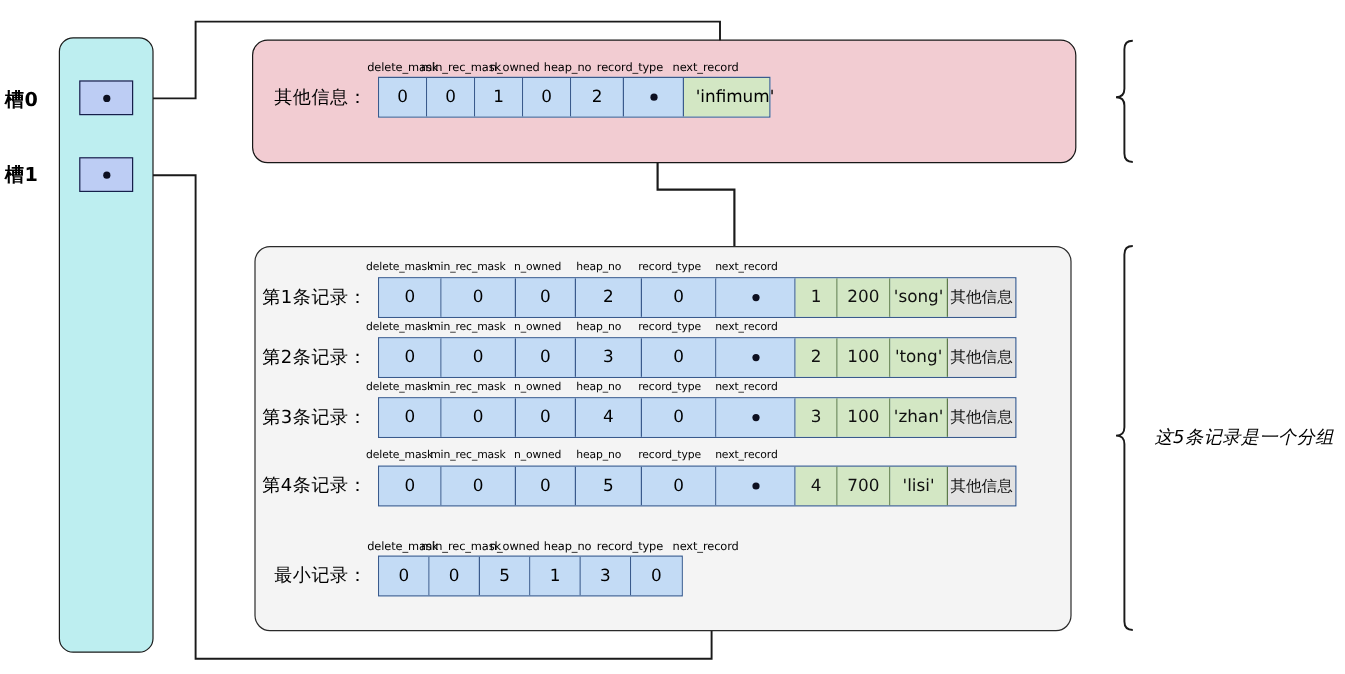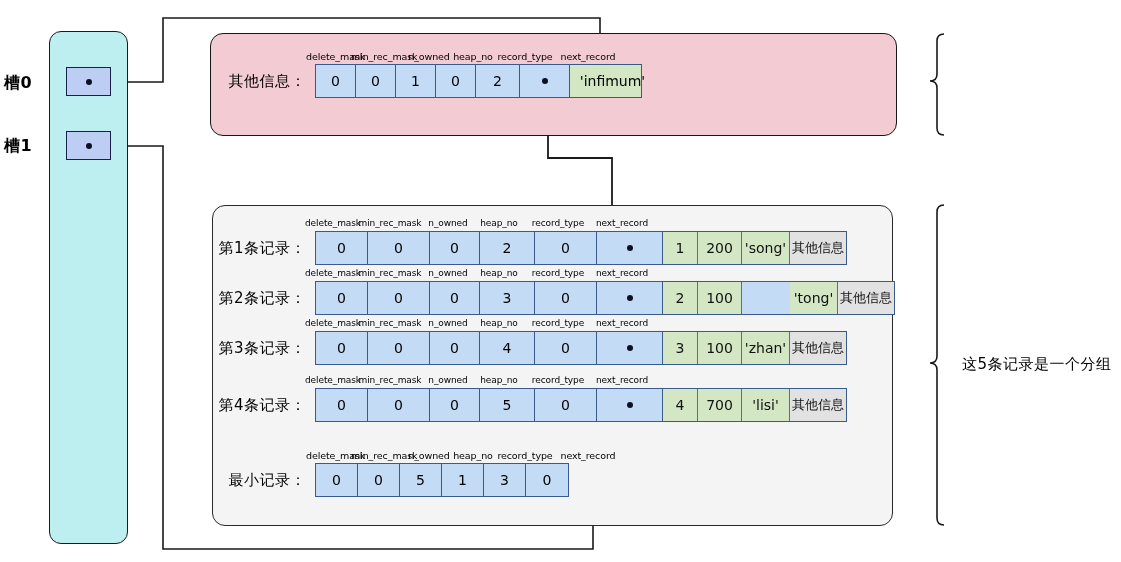--- a/index.html
+++ b/index.html
@@ -79,21 +79,21 @@
   .cell.wide-green{background:#d3e7c4;border:none;font-size:14px;}
 
   
   .tight .hdrs span{font-size:9px;}
 
   
   .brace-label{
     position:absolute;font-size:15px;white-space:nowrap;letter-spacing:.5px;
   }
   #brace-label-top{left:962px;top:73px;}
-  #brace-label-bottom{left:962px;top:355px;}
+  #brace-label-bottom{left:962px;top:355px;font-style:italic;}
 </style>
 </head>
 <body>
 
 <div id="stage">
 
   <svg id="wires" viewBox="0 0 1121 562" xmlns="http://www.w3.org/2000/svg">
     <defs>
       <marker id="arrow" viewBox="0 0 10 10" refX="8.5" refY="5" markerWidth="5.2" markerHeight="5.2" orient="auto-start-reverse">
         <path d="M 0 0 L 10 5 L 0 10 z" fill="#1a1a1a"></path>
@@ -197,21 +197,21 @@
       <div class="cell sys" style="width:52px;">0</div>
       <div class="cell sys" style="width:62px;">0</div>
       <div class="cell sys" style="width:50px;">0</div>
       <div class="cell sys" style="width:55px;">3</div>
       <div class="cell sys" style="width:62px;">0</div>
       <div class="cell ptr sys" style="width:66px;">
         <span class="dot"></span>
       </div>
       <div class="cell green" style="width:35px;">2</div>
       <div class="cell green" style="width:44px;">100</div>
-      <div class="cell green" style="width:48px;margin-left:48px;">'tong'</div>
+      <div class="cell green" style="width:48px;">'tong'</div>
       <div class="cell grey" style="width:56px;">其他信息</div>
     </div>
   </div>
 
   <div class="rec-row tight" style="left:315px;top:331px;width:453px;">
     <div class="rec-title">第3条记录：</div>
     <div class="hdrs">
       <span style="width:52px;margin-left:-10px;">delete_mask</span>
       <span style="width:66px;">min_rec_mask</span>
       <span style="width:50px;">n_owned</span>

